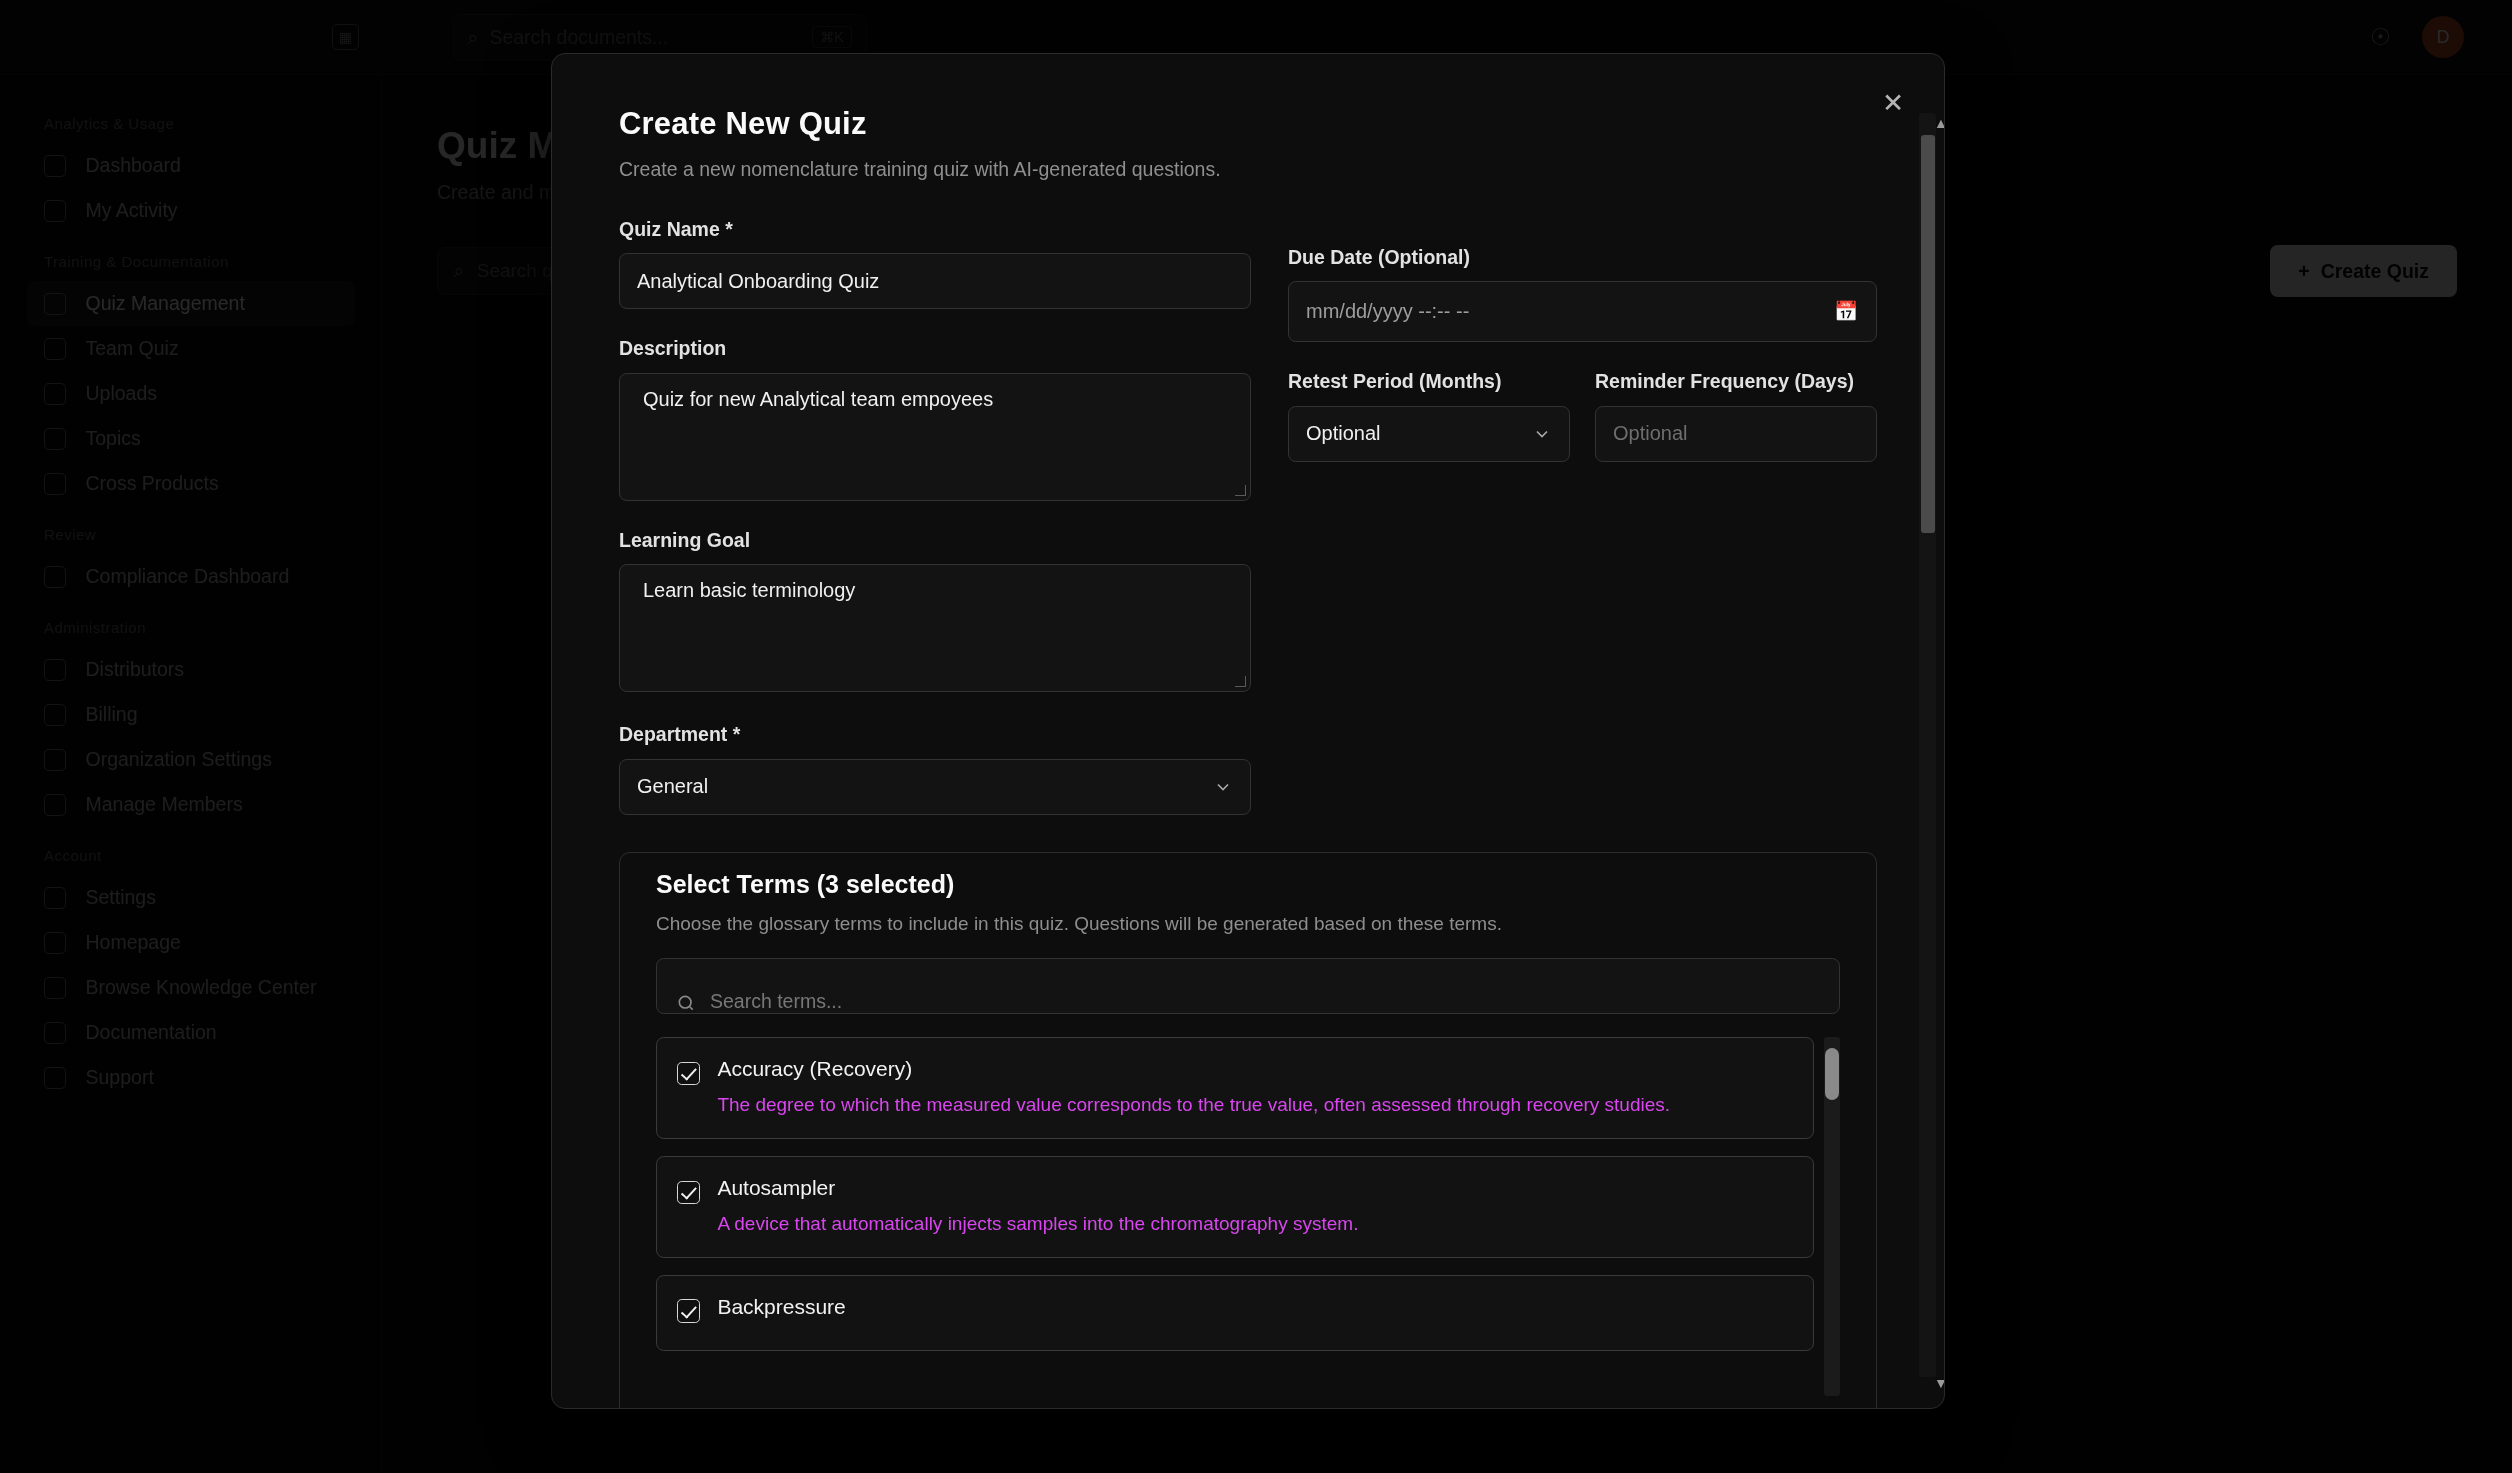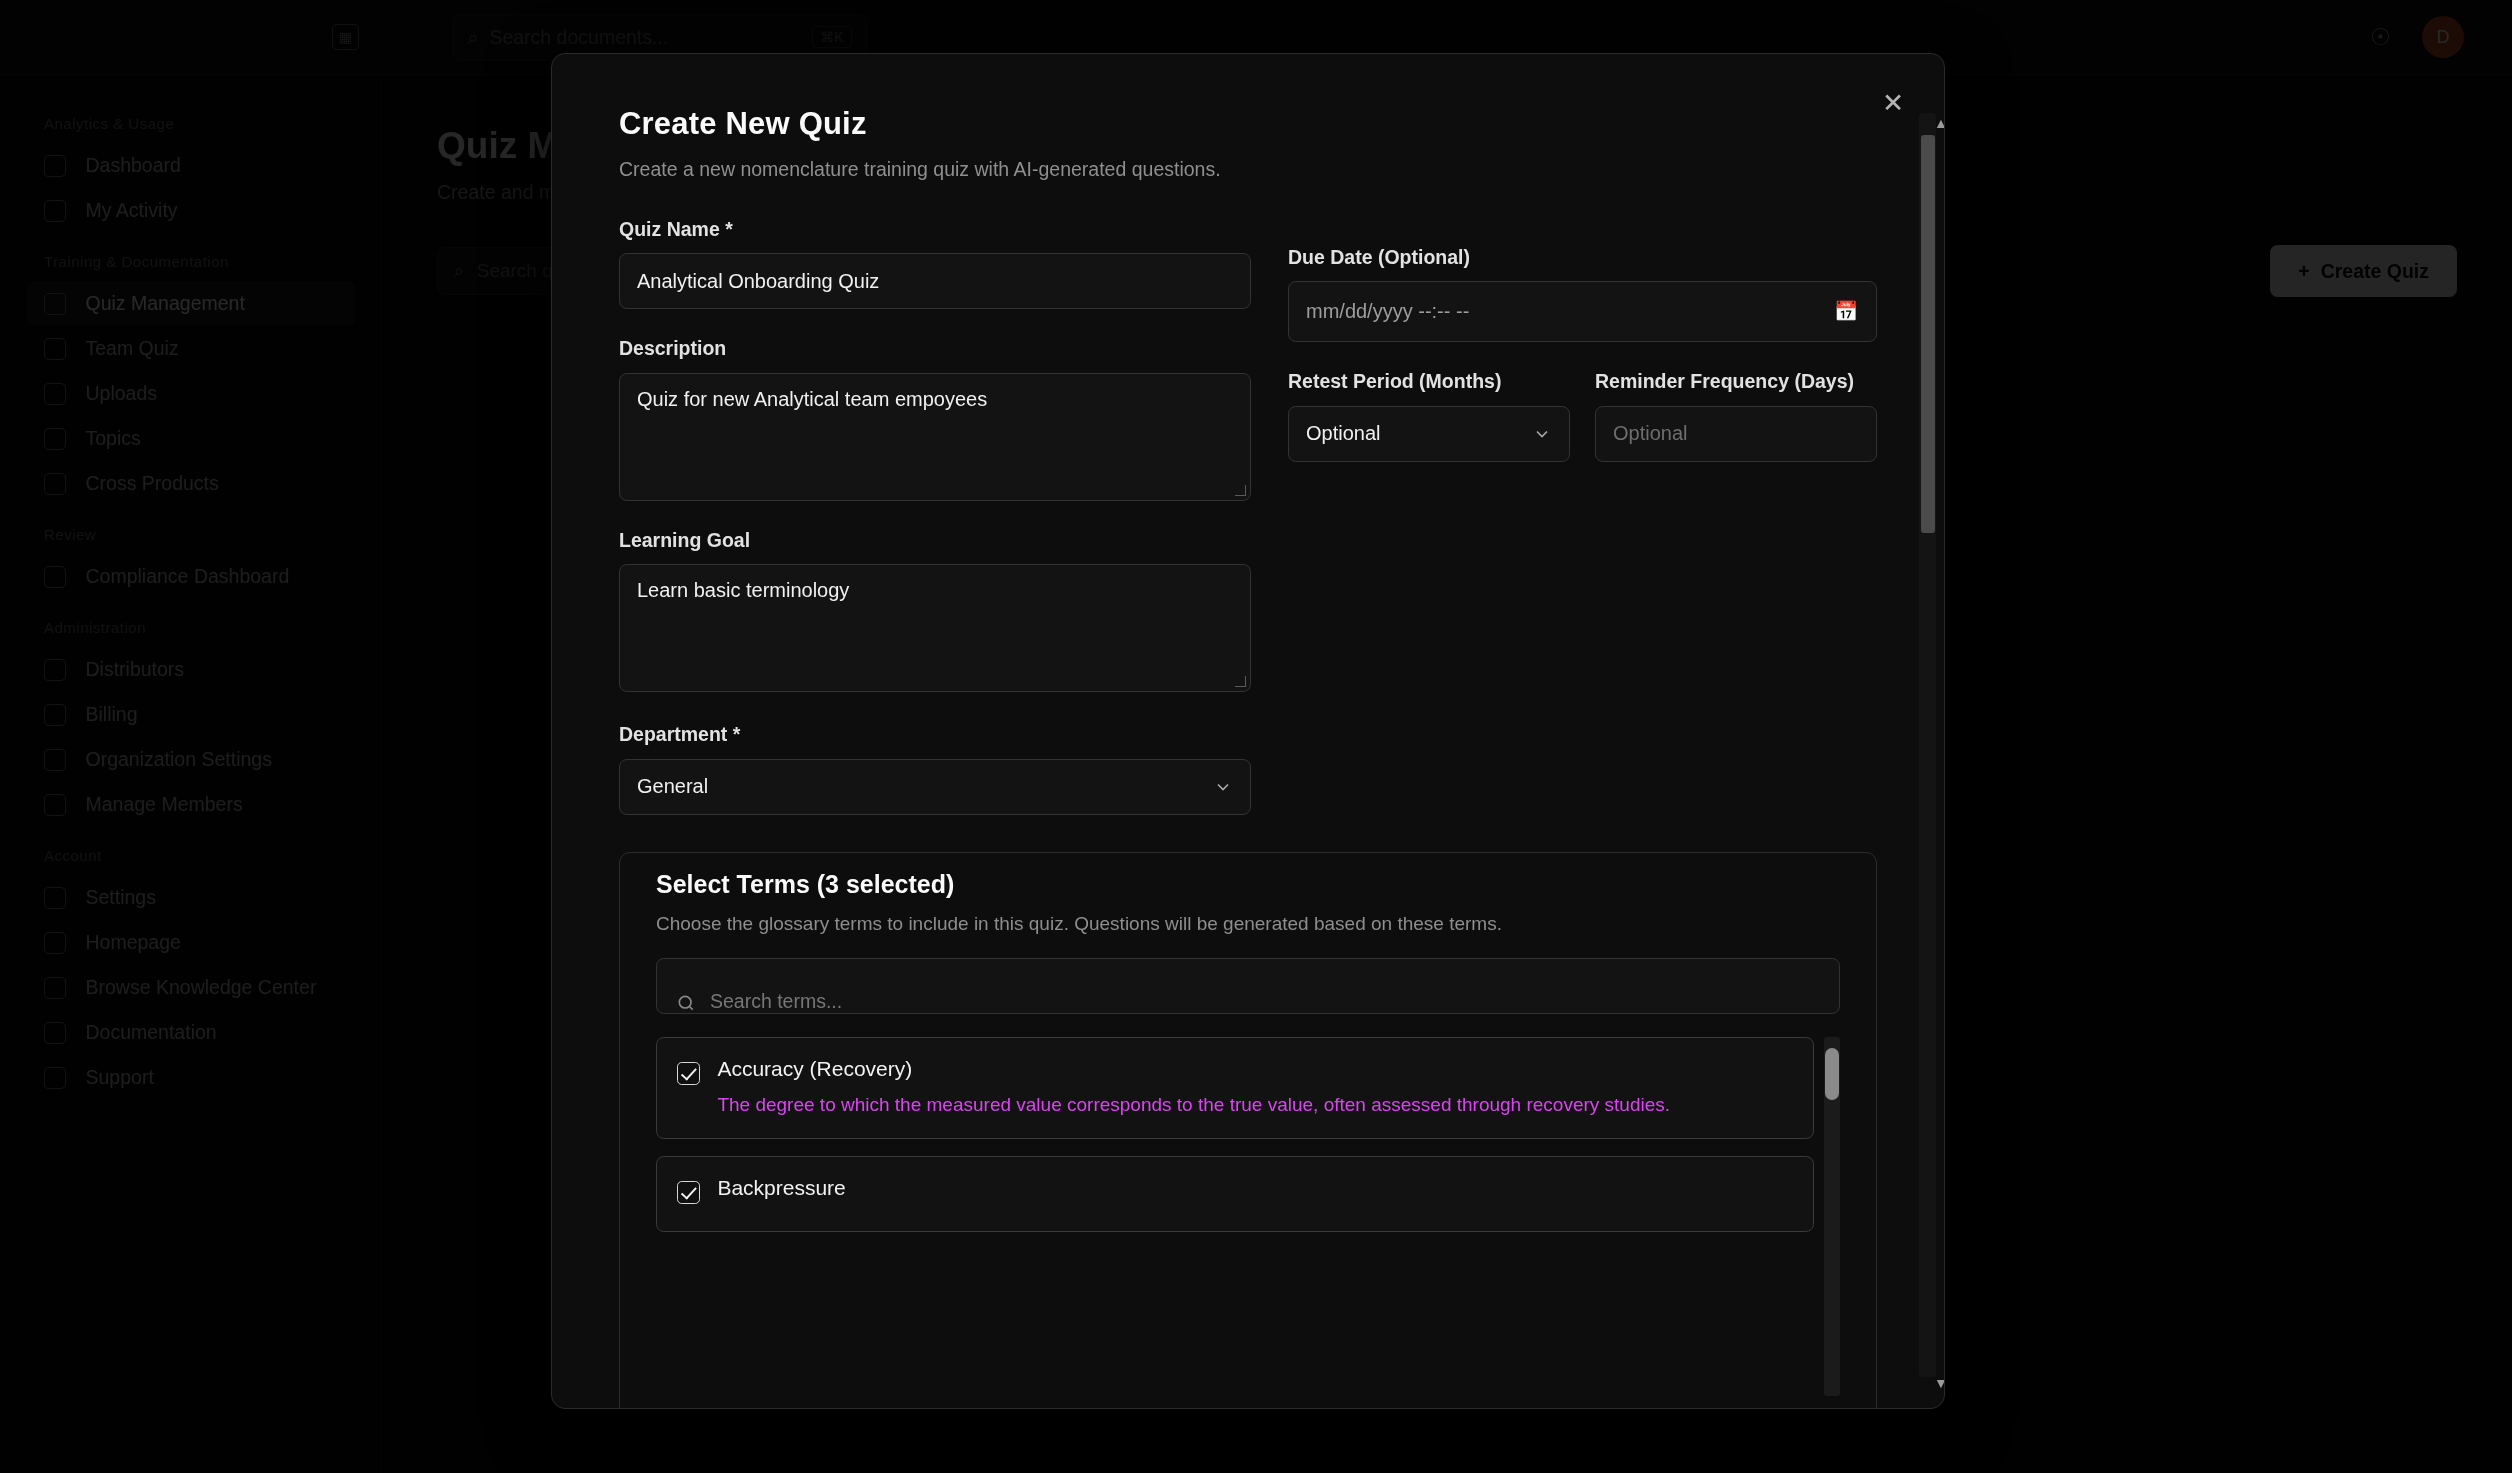--- a/index.html
+++ b/index.html
@@ -145,21 +145,21 @@
   .input {
     width: 100%; height: 56px;
     background: #131313; border: 0.8px solid #333; border-radius: 7.8px;
     color: #f0f0f0; font-size: 20px; padding: 0 17px;
     display: flex; align-items: center;
   }
   .input.placeholder { color: #6e6e6e; }
   .textarea {
     width: 100%; height: 128px;
     background: #131313; border: 0.8px solid #333; border-radius: 7.8px;
-    color: #f0f0f0; font-size: 20px; padding: 14px 17px;
+    color: #f0f0f0; font-size: 20px; padding: 14px 23px;
     position: relative;
   }
   .textarea .resizer {
     position: absolute; right: 3.9px; bottom: 3.9px;
     width: 11px; height: 11px;
     border-right: 1.6px solid #5a5a5a; border-bottom: 1.6px solid #5a5a5a;
   }
   .select {
     width: 100%; height: 56px;
     background: #131313; border: 0.8px solid #333; border-radius: 7.8px;
@@ -437,20 +437,27 @@
 
       <div class="terms-list">
         <div class="term-card">
           <span class="chk checked"></span>
           <div>
             <div class="term-name">Accuracy (Recovery)</div>
             <div class="term-def">The degree to which the measured value corresponds to the true value, often assessed through recovery studies.</div>
           </div>
         </div>
 
+        <div class="term-card">
+          <span class="chk checked"></span>
+          <div>
+            <div class="term-name">Autosampler</div>
+            <div class="term-def">A device that automatically injects samples into the chromatography system.</div>
+          </div>
+        </div>
 
         <div class="term-card">
           <span class="chk checked"></span>
           <div>
             <div class="term-name">Backpressure</div>
             <div class="term-def"></div>
           </div>
         </div>
 
         <div class="list-sb-track">

